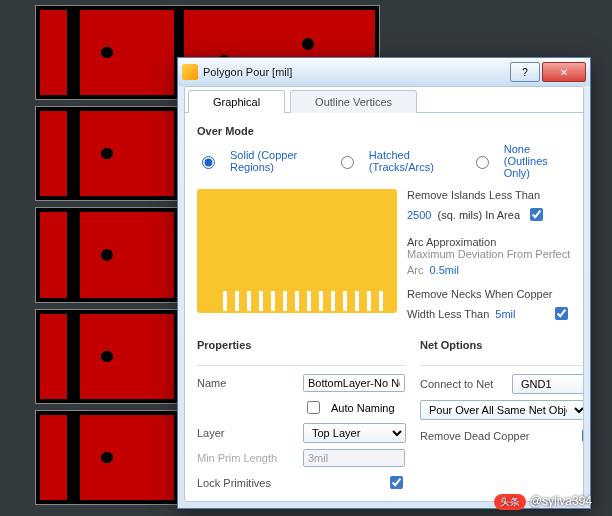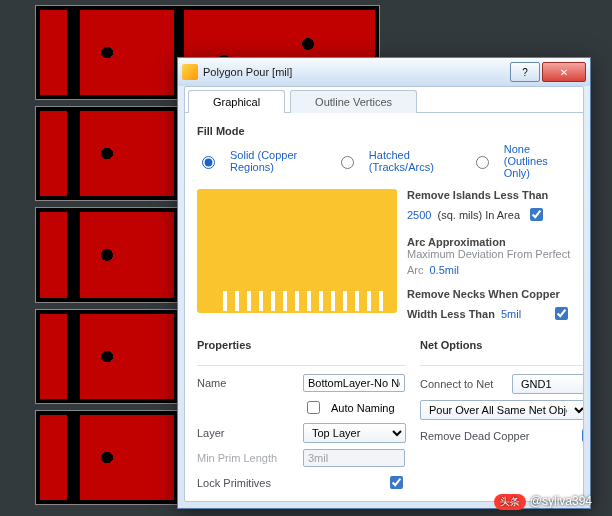--- a/index.html
+++ b/index.html
@@ -20,21 +20,21 @@
 .panel{position:absolute;inset:26px 0 0 0;overflow:auto;padding:8px 12px}
 .group-title{color:#333;font-weight:600;margin:4px 0 6px}
 .radio-row{display:flex;gap:30px;align-items:center;margin-bottom:10px}
 .radio-row label{color:#1b61c9;display:flex;align-items:center;gap:12px;cursor:pointer}
 .radio-row input{accent-color:#1b61c9}
 .preview-area{display:flex;gap:10px;margin:6px 0}
 .preview{width:200px;height:124px;background:#fac42e;border-radius:3px;position:relative;flex-shrink:0}
 .preview::before{content:"";position:absolute;left:10px;top:10px;right:10px;bottom:24px;background:linear-gradient(#fac42e,#fac42e),radial-gradient(circle 14px at 30% 50%,#fff1c9 95%,transparent),radial-gradient(circle 11px at 55% 55%,#fff1c9 95%,transparent),radial-gradient(circle 9px at 78% 50%,#fff1c9 95%,transparent);background-blend-mode:normal}
 .preview::after{content:"";position:absolute;left:18px;right:14px;bottom:2px;height:20px;background:repeating-linear-gradient(90deg,#fac42e 0 8px,#fff 8px 12px)}
 .cfg-block{font-size:11px;color:#333}
-.cfg-block .hdr{font-weight:700;color:#444}
+.cfg-block .hdr{font-weight:400;color:#444}
 .cfg-block .sub{color:#8a8f96}
 .cfg-block .lnk{color:#1b61c9;text-decoration:none}
 .cfg-row{display:flex;align-items:center;gap:6px;margin:4px 0}
 .chk{width:13px;height:13px;accent-color:#3a78c9}
 .cols{display:flex;gap:14px;margin-top:12px}
 .col{flex:1}
 .sect-title{color:#333;border-bottom:1px solid #dce3ec;padding-bottom:14px;margin-bottom:8px;font-weight:600}
 .frow{display:flex;align-items:center;gap:8px;margin:6px 0}
 .flabel{width:98px;color:#4a4f57}
 .flabel.dim{color:#a4a9b0}
@@ -63,21 +63,21 @@
     <span class="title">Polygon Pour [mil]</span>
     <span class="tbtn">?</span>
     <span class="tbtn close">✕</span>
   </div>
   <div class="inner">
     <div class="tabs">
       <div class="tab">Graphical</div>
       <div class="tab inactive">Outline Vertices</div>
     </div>
     <div class="panel">
-      <div class="group-title">Fill Mode</div>
+      <div class="group-title">Over Mode</div>
       <div class="radio-row">
         <label>
             <input type="radio" name="fm" checked="" style="">
             <span>Solid (Copper Regions)</span>
           </label>
         <label>
             <input type="radio" name="fm" style="">
             <span>Hatched (Tracks/Arcs)</span>
           </label>
         <label>

